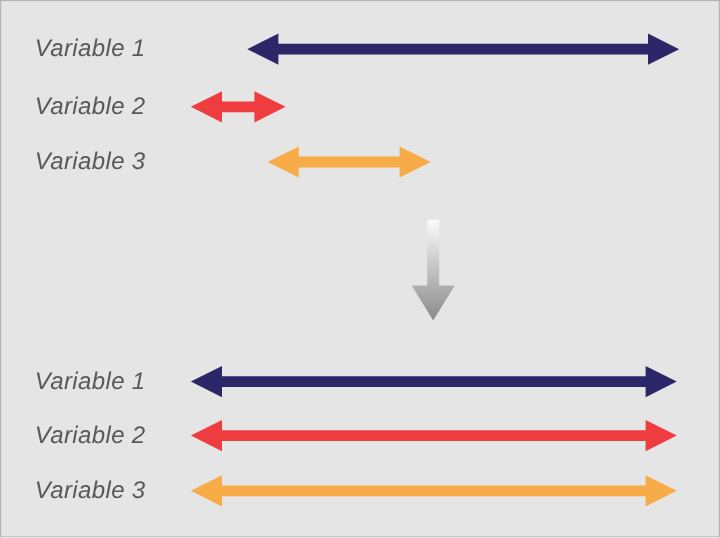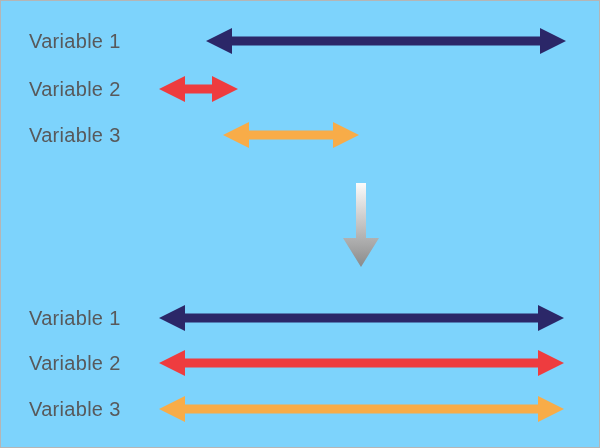--- a/index.html
+++ b/index.html
@@ -7,22 +7,23 @@
     padding: 0;
     background: #ffffff;
     font-family: "Liberation Sans", sans-serif;
   }
   .frame {
     position: relative;
     width: 600px;
     height: 448px;
     box-sizing: border-box;
     border: 1px solid #b5b5b5;
-    background: #7dd3fc;
+    background: #e5e5e5;
     overflow: hidden;
+    font-style: italic;
   }
   .row {
     position: absolute;
     left: 0;
     width: 100%;
     height: 28px;
   }
   .var-label {
     position: absolute;
     left: 28px;

